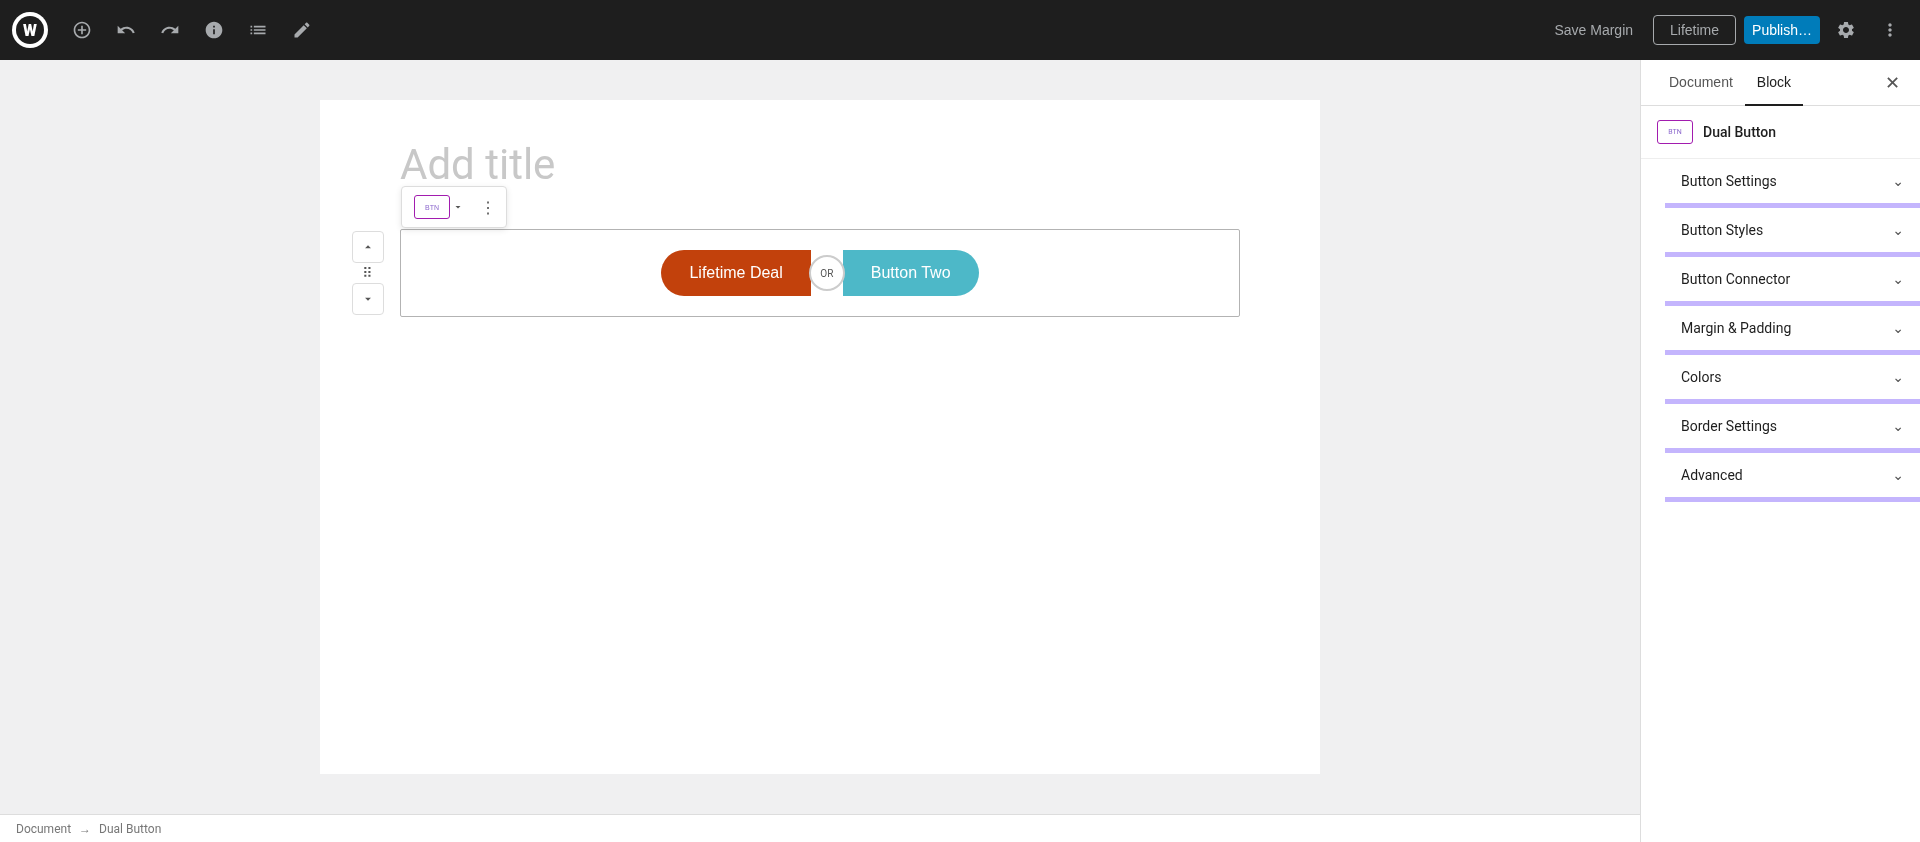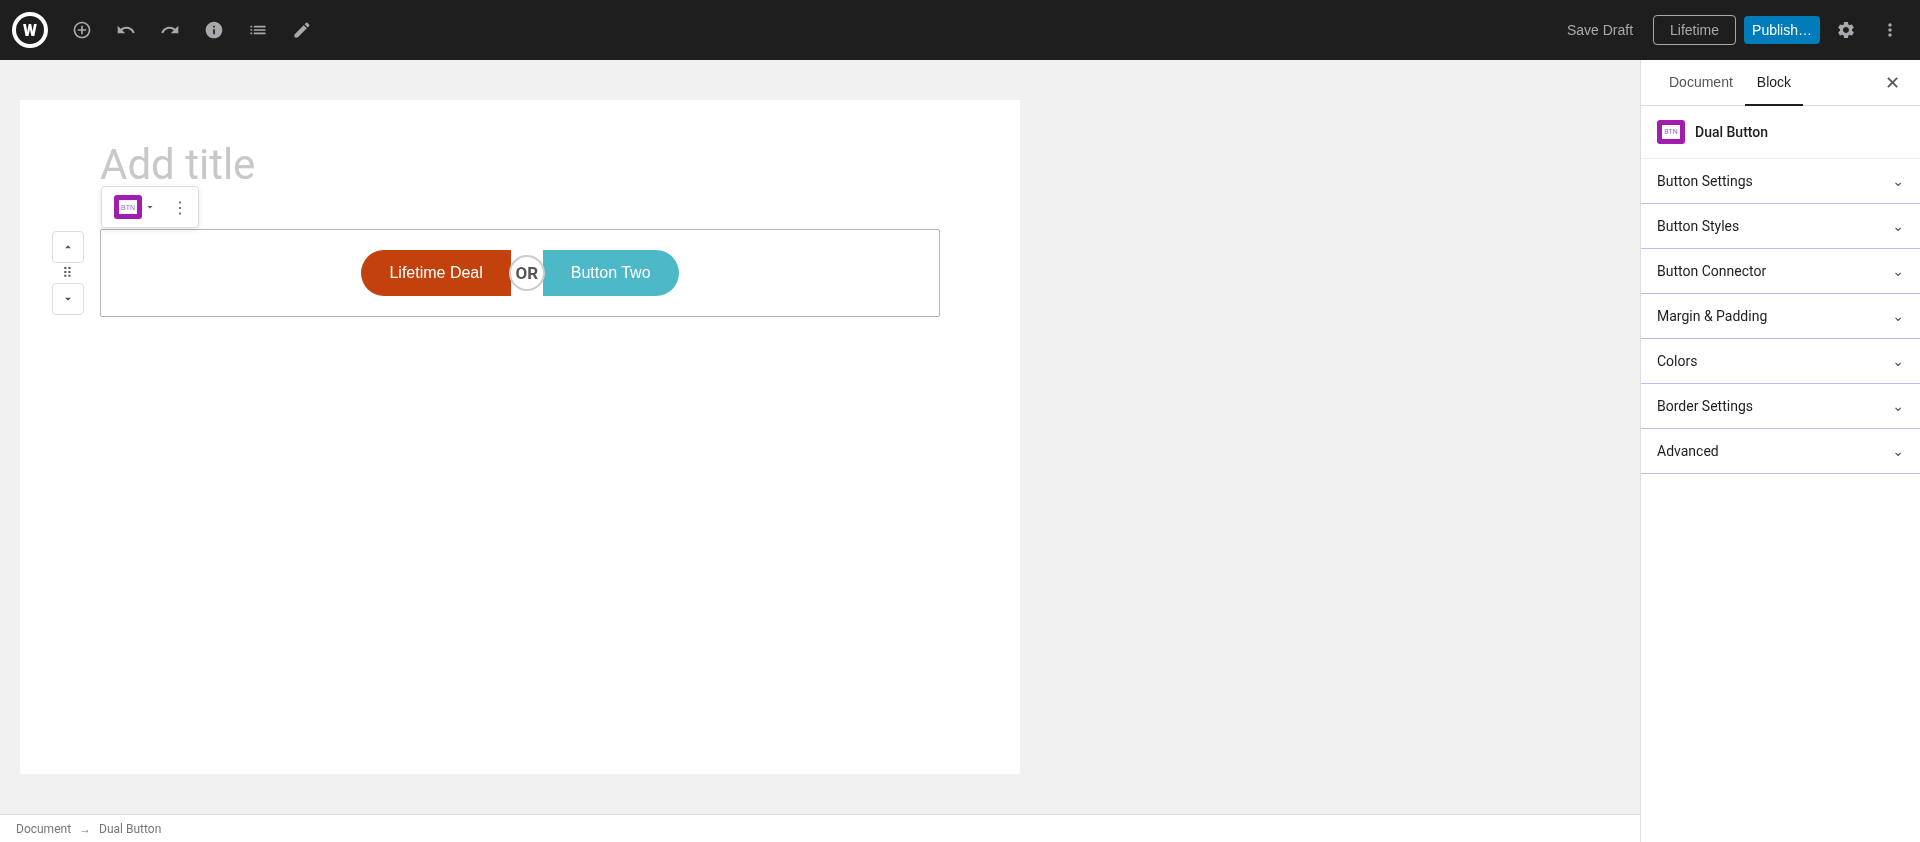--- a/index.html
+++ b/index.html
@@ -54,21 +54,21 @@
     
     .main-area {
       display: flex; flex: 1; overflow: hidden;
     }
 
     
     .editor-area {
       flex: 1; background: #f0f0f1; display: flex; flex-direction: column; overflow: hidden;
     }
     .editor-canvas {
-      flex: 1; background: #f0f0f1; display: flex; 
+      flex: 1; background: #f0f0f1; display: flex; justify-content: center;
       overflow-y: auto; padding: 40px 20px;
     }
     .editor-content {
       background: #fff; width: 100%; max-width: 1000px; min-height: 600px;
       padding: 40px 80px; position: relative;
     }
     .editor-title {
       font-size: 42px; font-weight: 400; color: #c8c8c8; margin-bottom: 40px;
       border: none; outline: none; width: 100%;
     }
@@ -116,21 +116,21 @@
     .dual-button {
       display: flex; align-items: center; justify-content: center;
     }
     .btn-left {
       background: #c2410c; color: #fff; border: none; border-radius: 50px 0 0 50px;
       padding: 14px 28px; font-size: 16px; cursor: pointer; font-weight: 500;
     }
     .btn-connector {
       width: 36px; height: 36px; background: #fff; border-radius: 50%;
       border: 2px solid #ccc; display: flex; align-items: center; justify-content: center;
-      font-size: 17px; font-weight: 700; color: #555; margin: 0 -2px; z-index: 1;
+      font-size: 10px; font-weight: 400; color: #555; margin: 0 -2px; z-index: 1;
     }
     .btn-right {
       background: #4db8c8; color: #fff; border: none; border-radius: 0 50px 50px 0;
       padding: 14px 28px; font-size: 16px; cursor: pointer; font-weight: 500;
     }
 
     
     .status-bar {
       height: 28px; background: #fff; border-top: 1px solid #ddd;
       display: flex; align-items: center; padding: 0 16px; gap: 8px;
@@ -156,30 +156,31 @@
       margin-left: auto; background: none; border: none; cursor: pointer;
       color: #555; font-size: 18px; padding: 4px;
     }
 
     
     .block-info {
       display: flex; align-items: center; gap: 10px; padding: 14px 16px;
       border-bottom: 1px solid #eee;
     }
     .block-icon {
-      width: 28px; height: 24px; border: 5px solid #a21caf; border-radius: 3px;
+      width: 36px; height: 24px; border: 1px solid #a21caf; border-radius: 3px;
       display: flex; align-items: center; justify-content: center;
       font-size: 8px; color: #8c68cd; background: #fff; flex-shrink: 0;
     }
     .block-name { font-size: 14px; font-weight: 500; color: #1e1e1e; }
 
     
     .sidebar-sections { overflow-y: auto; flex: 1; }
     .sidebar-section {
-      border-bottom: 1px solid #c4b5fd;
+      border-bottom: 5px solid #c4b5fd;
+      margin-left: 24px;
     }
     .sidebar-section-header {
       display: flex; align-items: center; justify-content: space-between;
       padding: 14px 16px; cursor: pointer; user-select: none;
     }
     .sidebar-section-title { font-size: 14px; color: #1e1e1e; font-weight: 400; }
     .sidebar-chevron { color: #555; font-size: 14px; }
 
     
     .sidebar-sections::-webkit-scrollbar { width: 6px; }
@@ -221,21 +222,21 @@
   </button>
   <button class="toolbar-icon-btn" title="Tools">
     <svg viewBox="0 0 24 24">
         <path d="M3 17.25V21h3.75L17.81 9.94l-3.75-3.75L3 17.25zM20.71 7.04c.39-.39.39-1.02 0-1.41l-2.34-2.34c-.39-.39-1.02-.39-1.41 0l-1.83 1.83 3.75 3.75 1.83-1.83z"></path>
       </svg>
   </button>
 
   <div class="toolbar-spacer"></div>
 
   <div class="toolbar-right">
-    <button class="btn-save-draft">Save Draft</button>
+    <button class="btn-save-draft">Save Margin</button>
     <button class="btn-preview">Lifetime</button>
     <button class="btn-publish">Publish…</button>
     <button class="btn-settings">
       <svg viewBox="0 0 24 24" width="20" height="20" fill="#a7aaad">
           <path d="M19.14,12.94c0.04-0.3,0.06-0.61,0.06-0.94c0-0.32-0.02-0.64-0.07-0.94l2.03-1.58c0.18-0.14,0.23-0.41,0.12-0.61 l-1.92-3.32c-0.12-0.22-0.37-0.29-0.59-0.22l-2.39,0.96c-0.5-0.38-1.03-0.7-1.62-0.94L14.4,2.81c-0.04-0.24-0.24-0.41-0.48-0.41 h-3.84c-0.24,0-0.43,0.17-0.47,0.41L9.25,5.35C8.66,5.59,8.12,5.92,7.63,6.29L5.24,5.33c-0.22-0.08-0.47,0-0.59,0.22L2.74,8.87 C2.62,9.08,2.66,9.34,2.86,9.48l2.03,1.58C4.84,11.36,4.8,11.69,4.8,12s0.02,0.64,0.07,0.94l-2.03,1.58 c-0.18,0.14-0.23,0.41-0.12,0.61l1.92,3.32c0.12,0.22,0.37,0.29,0.59,0.22l2.39-0.96c0.5,0.38,1.03,0.7,1.62,0.94l0.36,2.54 c0.05,0.24,0.24,0.41,0.48,0.41h3.84c0.24,0,0.44-0.17,0.47-0.41l0.36-2.54c0.59-0.24,1.13-0.56,1.62-0.94l2.39,0.96 c0.22,0.08,0.47,0,0.59-0.22l1.92-3.32c0.12-0.22,0.07-0.47-0.12-0.61L19.14,12.94z M12,15.6c-1.98,0-3.6-1.62-3.6-3.6 s1.62-3.6,3.6-3.6s3.6,1.62,3.6,3.6S13.98,15.6,12,15.6z"></path>
         </svg>
     </button>
     <button class="btn-more">
       <svg viewBox="0 0 24 24" width="20" height="20" fill="#a7aaad">
           <path d="M12 8c1.1 0 2-.9 2-2s-.9-2-2-2-2 .9-2 2 .9 2 2 2zm0 2c-1.1 0-2 .9-2 2s.9 2 2 2 2-.9 2-2-.9-2-2-2zm0 6c-1.1 0-2 .9-2 2s.9 2 2 2 2-.9 2-2-.9-2-2-2z"></path>

